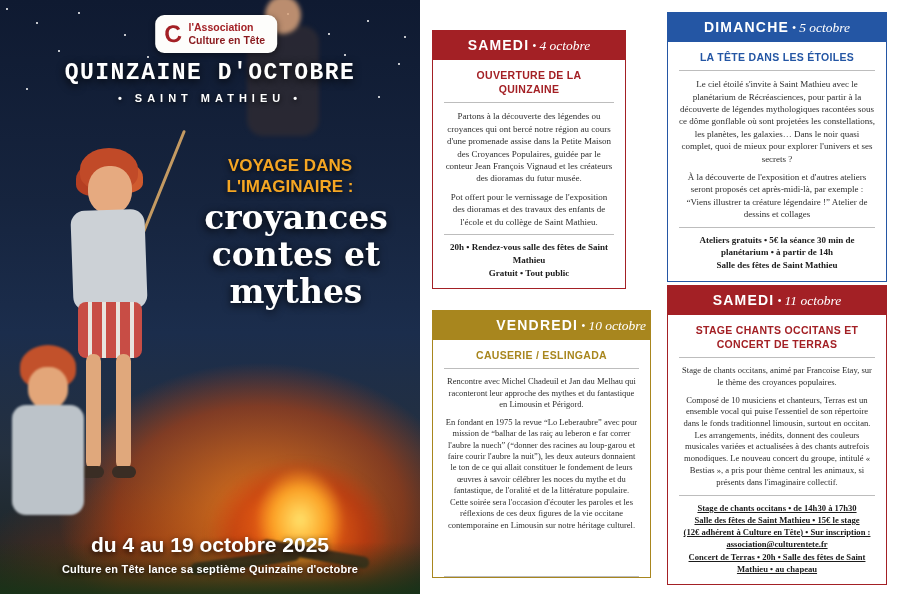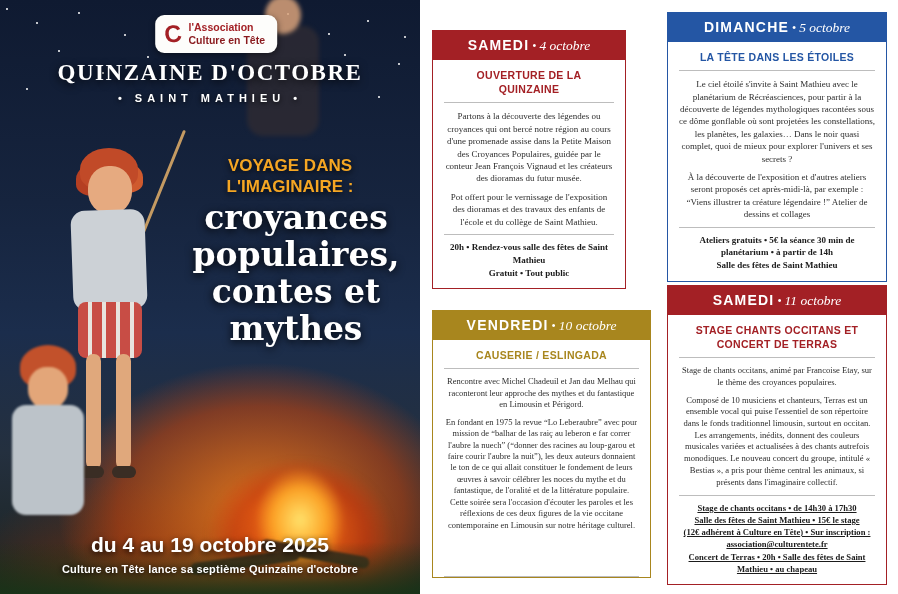--- a/index.html
+++ b/index.html
@@ -49,21 +49,21 @@
 
   .poster-text { position:absolute; width:100%; text-align:center; color:#fff; z-index:5; }
   .badge { position:absolute; left:50%; top:15px; transform:translateX(-45%); z-index:6;
            background:#fdfdfb; border-radius:9px; padding:6px 12px 6px 9px; display:flex; align-items:center; gap:7px;
            box-shadow:0 2px 6px rgba(0,0,0,.45); }
   .badge-logo { font-family:"Liberation Sans",sans-serif; font-weight:bold; font-size:24px; line-height:1;
                 color:var(--red,#a32025); transform:rotate(-8deg); }
   .badge-text { text-align:left; font-family:"Liberation Sans",sans-serif; font-weight:bold; font-size:10.5px; line-height:1.25; }
   .badge-text .l1 { color:var(--red,#a32025); }
   .badge-text .l2 { color:#8a1a1e; }
-  .poster-title { top:60px; font-family:Liberation Serif, serif; font-weight:bold; font-size:23px;
+  .poster-title { top:60px; font-family:Liberation Mono, monospace; font-weight:bold; font-size:23px;
                   letter-spacing:1.5px; text-shadow:0 2px 8px rgba(0,0,0,.9); }
   .poster-subtitle { top:92px; font-family:"Liberation Sans",sans-serif; font-weight:bold; font-size:11px;
                      letter-spacing:5px; text-shadow:0 1px 5px rgba(0,0,0,.9); }
   .tagline { position:absolute; left:175px; top:155px; width:230px; text-align:center; z-index:5;
              font-family:"Liberation Sans",sans-serif; font-weight:bold; font-size:17px; line-height:1.25;
              color:var(--poster_orange,#f5a623); text-shadow:0 2px 6px rgba(0,0,0,.85); }
   .main-title { position:absolute; left:176px; top:200px; width:240px; text-align:center; z-index:5;
                 font-family:"DejaVu Serif","Liberation Serif",serif; font-weight:bold; font-size:33px; line-height:1.12;
                 color:#fff; text-shadow:0 2px 9px rgba(0,0,0,.9); }
   .date-range { top:533px; font-family:"Liberation Sans",sans-serif; font-weight:bold; font-size:21px;
@@ -71,21 +71,21 @@
   .poster-footer { top:563px; font-family:"Liberation Sans",sans-serif; font-weight:bold; font-size:11px;
                    letter-spacing:.2px; text-shadow:0 1px 5px rgba(0,0,0,.95); }
 
   
   .card { position:absolute; background:#fff; border:1px solid #999; display:flex; flex-direction:column; }
   .card--red   { border-color:var(--red,#a32025); }
   .card--blue  { border-color:var(--blue,#2456a4); }
   .card--olive { border-color:var(--olive,#a8861e); }
   .card--red .card-header   { background:var(--red,#a32025); }
   .card--blue .card-header  { background:var(--blue,#2456a4); }
-  .card--olive .card-header { background:var(--olive,#a8861e); }
+  .card--olive .card-header { background:var(--olive,#a8861e);text-align:right; }
   .card--red .card-title   { color:var(--red,#a32025); }
   .card--blue .card-title  { color:var(--blue,#2456a4); }
   .card--olive .card-title { color:var(--olive,#a8861e); }
 
   .card-header { color:#fff; text-align:center; padding:5px 4px 6px; }
   .card-header .day { font-family:"Liberation Sans",sans-serif; font-weight:bold; font-size:14px; letter-spacing:1.2px; }
   .card-header .sep { font-size:12px; margin:0 3px; }
   .card-header .date { font-style:italic; font-size:13.5px; }
   .card-title { font-family:"Liberation Sans",sans-serif; font-weight:bold; font-size:10.5px; letter-spacing:.3px;
                 text-align:center; padding:8px 12px 6px; line-height:1.35; }
@@ -147,21 +147,20 @@
   <div class="poster-text poster-title">QUINZAINE D'OCTOBRE</div>
   <div class="poster-text poster-subtitle">• SAINT MATHIEU •</div>
 
   <div class="tagline">
     <div>VOYAGE DANS</div>
     <div>L'IMAGINAIRE :</div>
   </div>
 
   <div class="main-title">
     <div>croyances</div>
-    <div>populaires,</div>
     <div>contes et</div>
     <div>mythes</div>
   </div>
 
   <div class="poster-text date-range">du 4 au 19 octobre 2025</div>
   <div class="poster-text poster-footer">Culture en Tête lance sa septième Quinzaine d'octobre</div>
 </div>
 
 <section class="card card--red card1">
   <header class="card-header">

